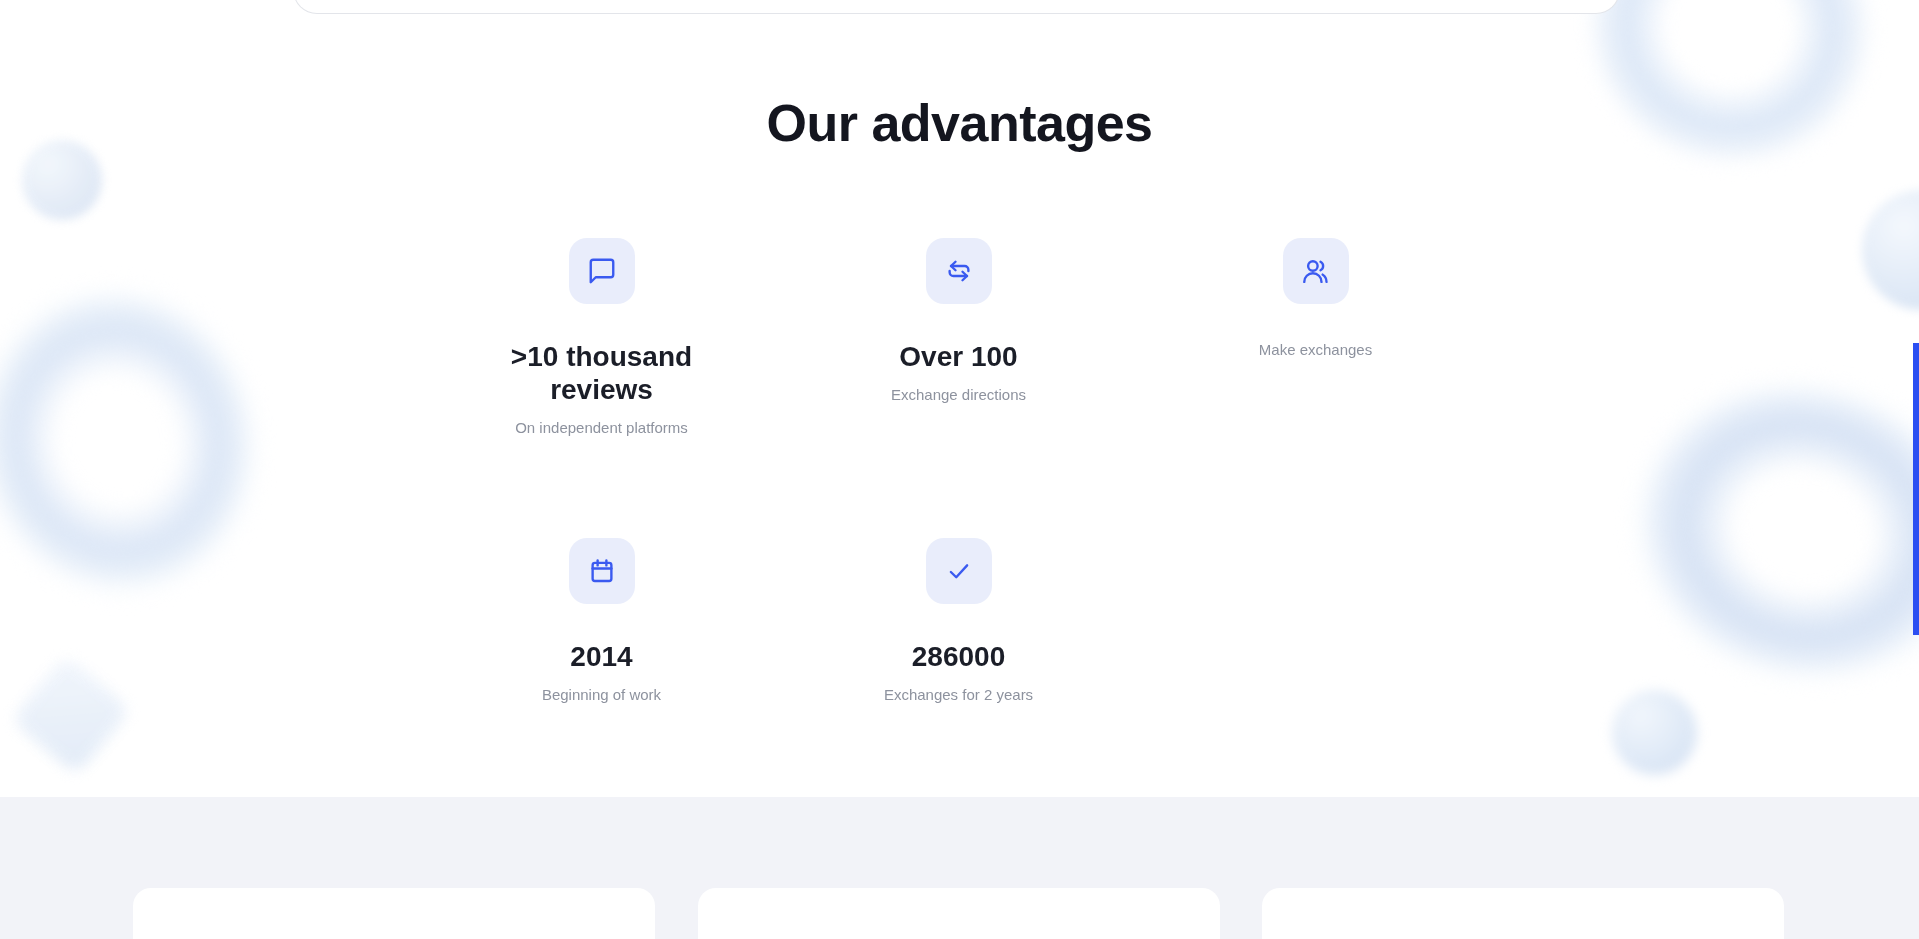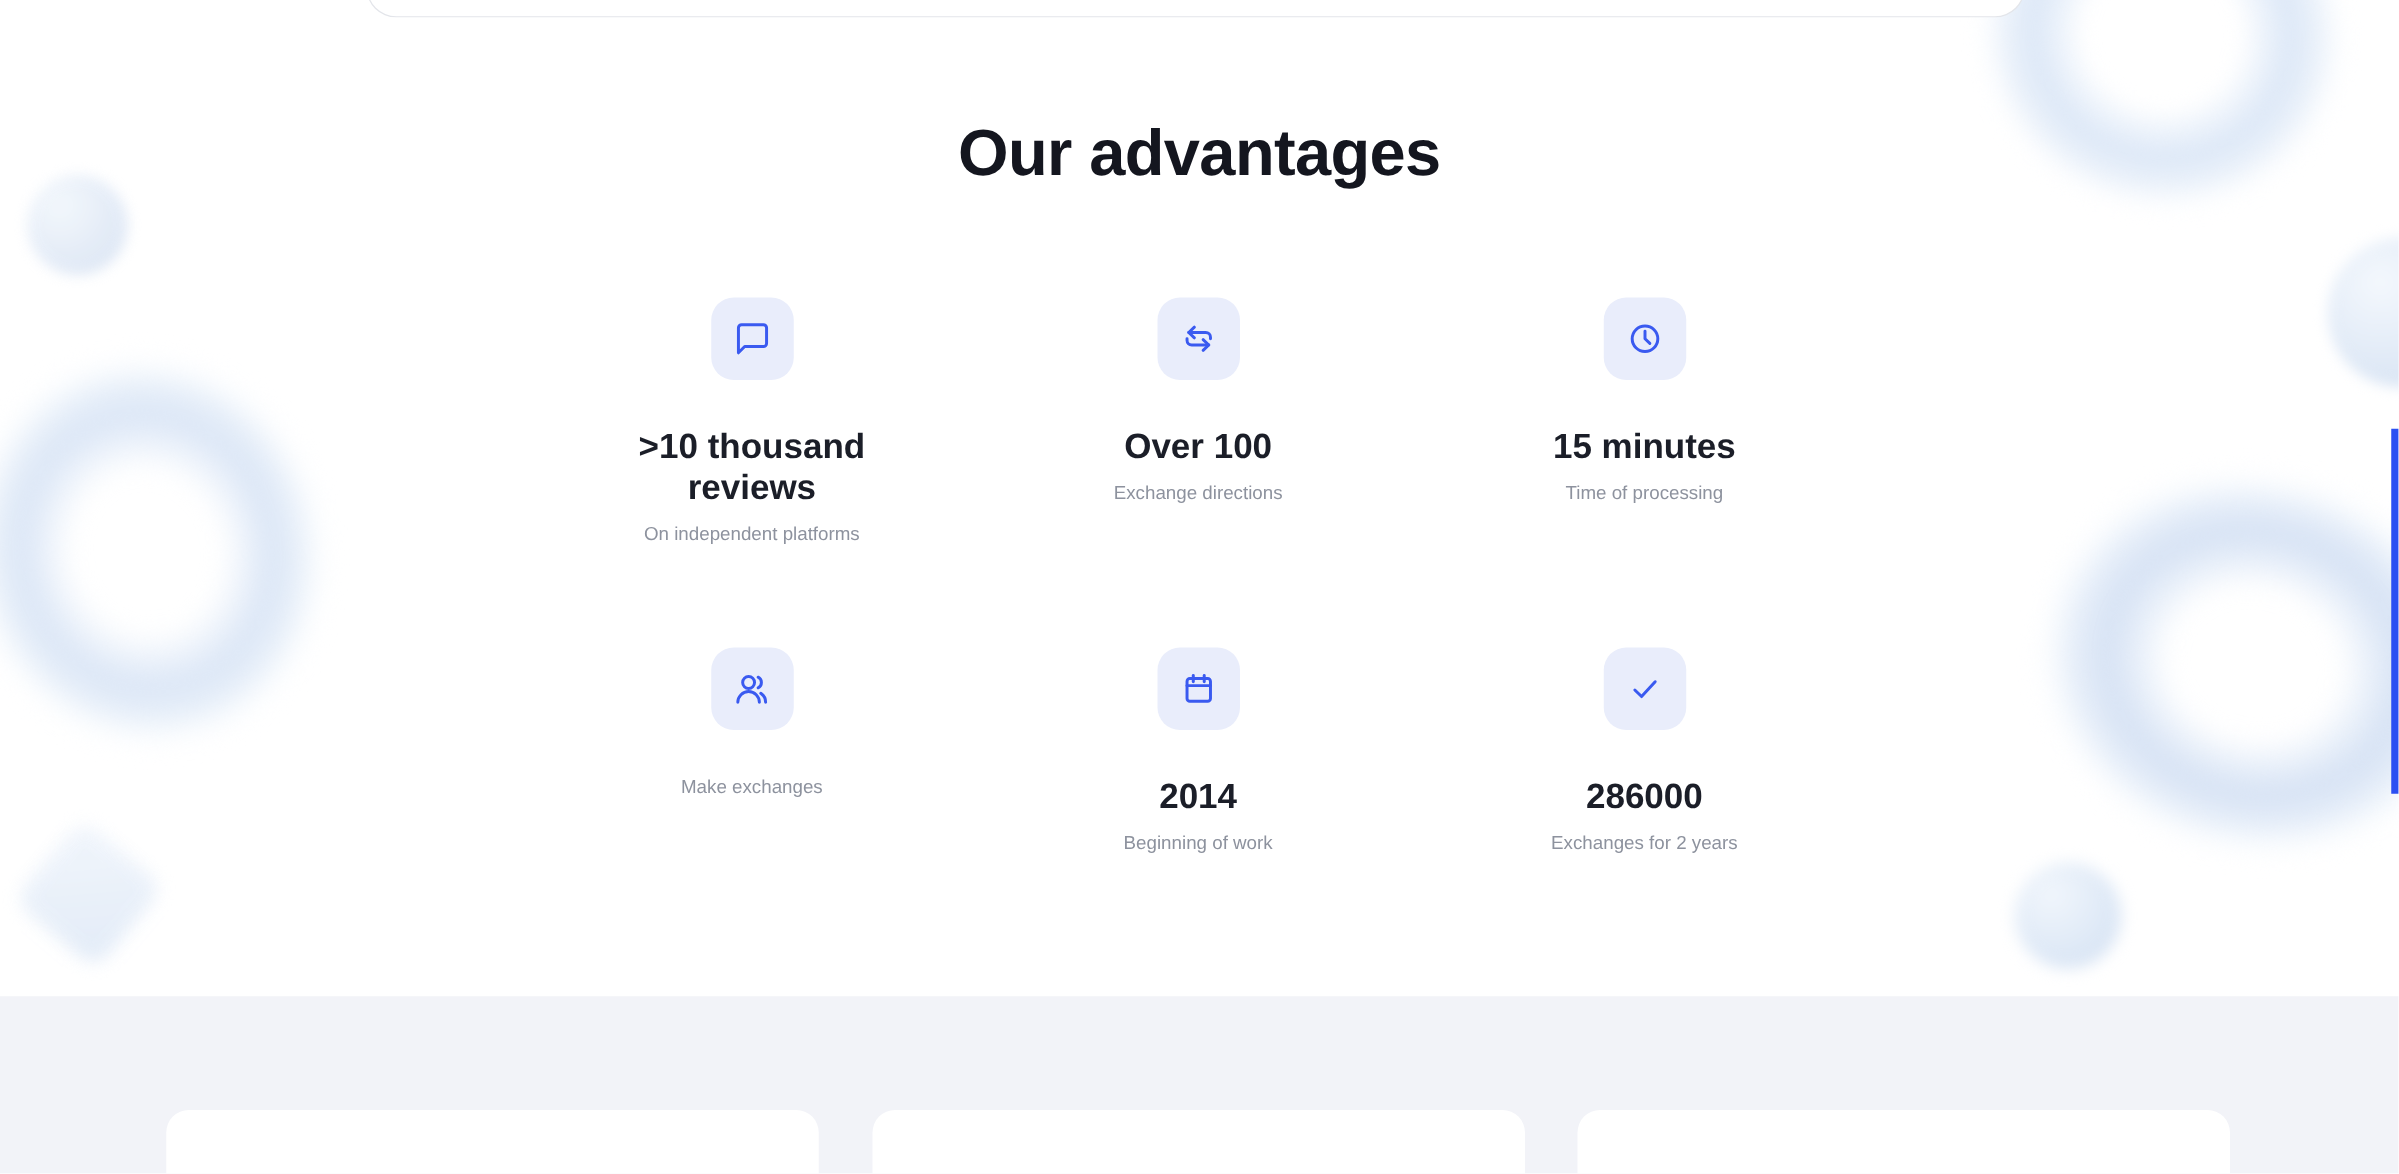--- a/index.html
+++ b/index.html
@@ -44,21 +44,21 @@
 
   
   .top-card{position:absolute;left:293px;top:-36px;width:1327px;height:50px;z-index:2;
     background:#fff;border:1px solid #e3e5ea;border-top:none;border-radius:0 0 24px 24px;}
 
   
   .title-wrap{position:absolute;left:0;top:92px;width:100%;text-align:center;z-index:3;}
   .title-wrap h2{font-size:52px;font-weight:700;letter-spacing:-.5px;color:var(--title);line-height:1.2;}
 
   .adv-grid{position:absolute;left:423px;top:238px;width:1071px;z-index:3;
-    display:grid;grid-template-columns:repeat(3,1fr);row-gap:80px;}
+    display:grid;grid-template-columns:repeat(3,1fr);row-gap:100px;}
   .adv-cell{text-align:center;}
   .icon-box{width:66px;height:66px;border-radius:18px;background:var(--icon-bg);
     margin:0 auto 36px auto;display:flex;align-items:center;justify-content:center;}
   .adv-heading{font-size:28px;font-weight:600;color:var(--heading);line-height:1.18;}
   .adv-cell:first-child .adv-heading{max-width:215px;margin:0 auto;}
   .adv-sub{font-size:15px;font-weight:400;color:var(--subtext);line-height:1.3;margin-top:12px;}
 
   
   .bottom-section{position:absolute;left:0;top:797px;width:1919px;height:142px;
     background:var(--section-bg);z-index:2;overflow:hidden;}
@@ -106,30 +106,20 @@
             <path d="M14.8 12.6 18.4 16l-3.6 3.4"></path>
             <path d="M18.4 16H7.5a3 3 0 0 1-3-3v-1"></path>
           </svg>
         </div>
         <div class="adv-heading">Over 100</div>
         <div class="adv-sub">Exchange directions</div>
       </div>
       <div class="adv-cell">
         <div class="icon-box">
           <svg width="30" height="30" viewBox="0 0 24 24" fill="none" stroke="var(--accent)" stroke-width="1.9" stroke-linecap="round" stroke-linejoin="round">
-            <circle cx="12" cy="12" r="8.2"></circle>
-            <path d="M12 7.2V12l3.1 3"></path>
-          </svg>
-        </div>
-        <div class="adv-heading">15 minutes</div>
-        <div class="adv-sub">Time of processing</div>
-      </div>
-      <div class="adv-cell">
-        <div class="icon-box">
-          <svg width="30" height="30" viewBox="0 0 24 24" fill="none" stroke="var(--accent)" stroke-width="1.9" stroke-linecap="round" stroke-linejoin="round">
             <circle cx="9.5" cy="8" r="3.8"></circle>
             <path d="M16.4 20.7a6.9 6.9 0 0 0-13.8 0"></path>
             <path d="M15.6 4.6a3.8 3.8 0 0 1 0 6.8"></path>
             <path d="M20.4 20.7a6.9 6.9 0 0 0-3.1-5.8"></path>
           </svg>
         </div>
         <div class="adv-sub">Make exchanges</div>
       </div>
       <div class="adv-cell">
         <div class="icon-box">

